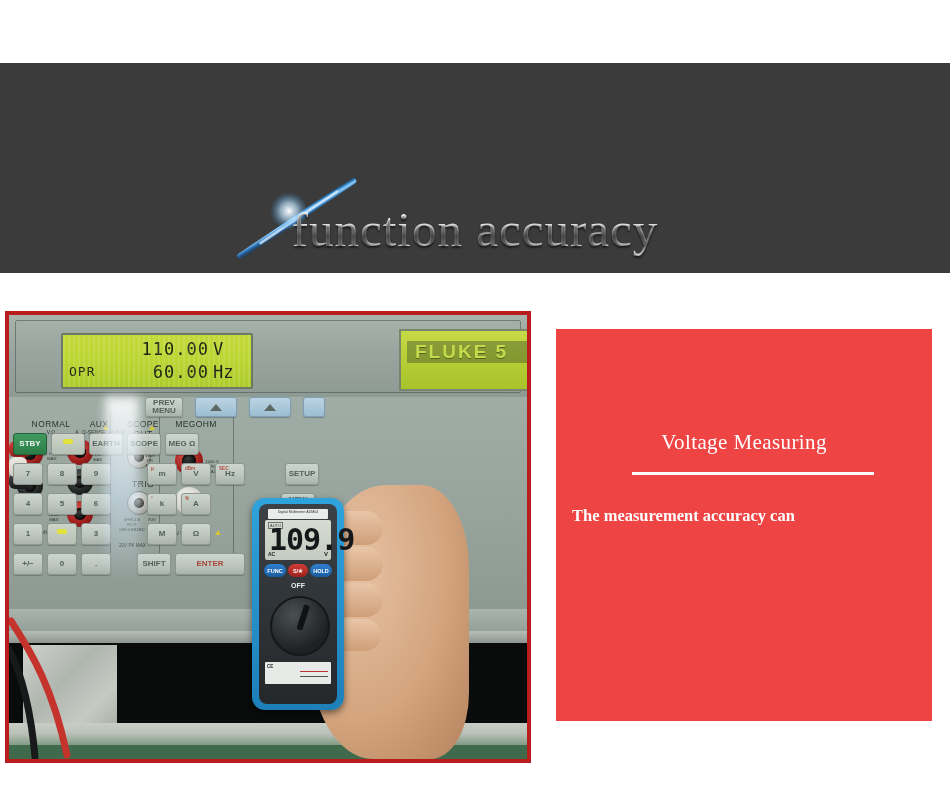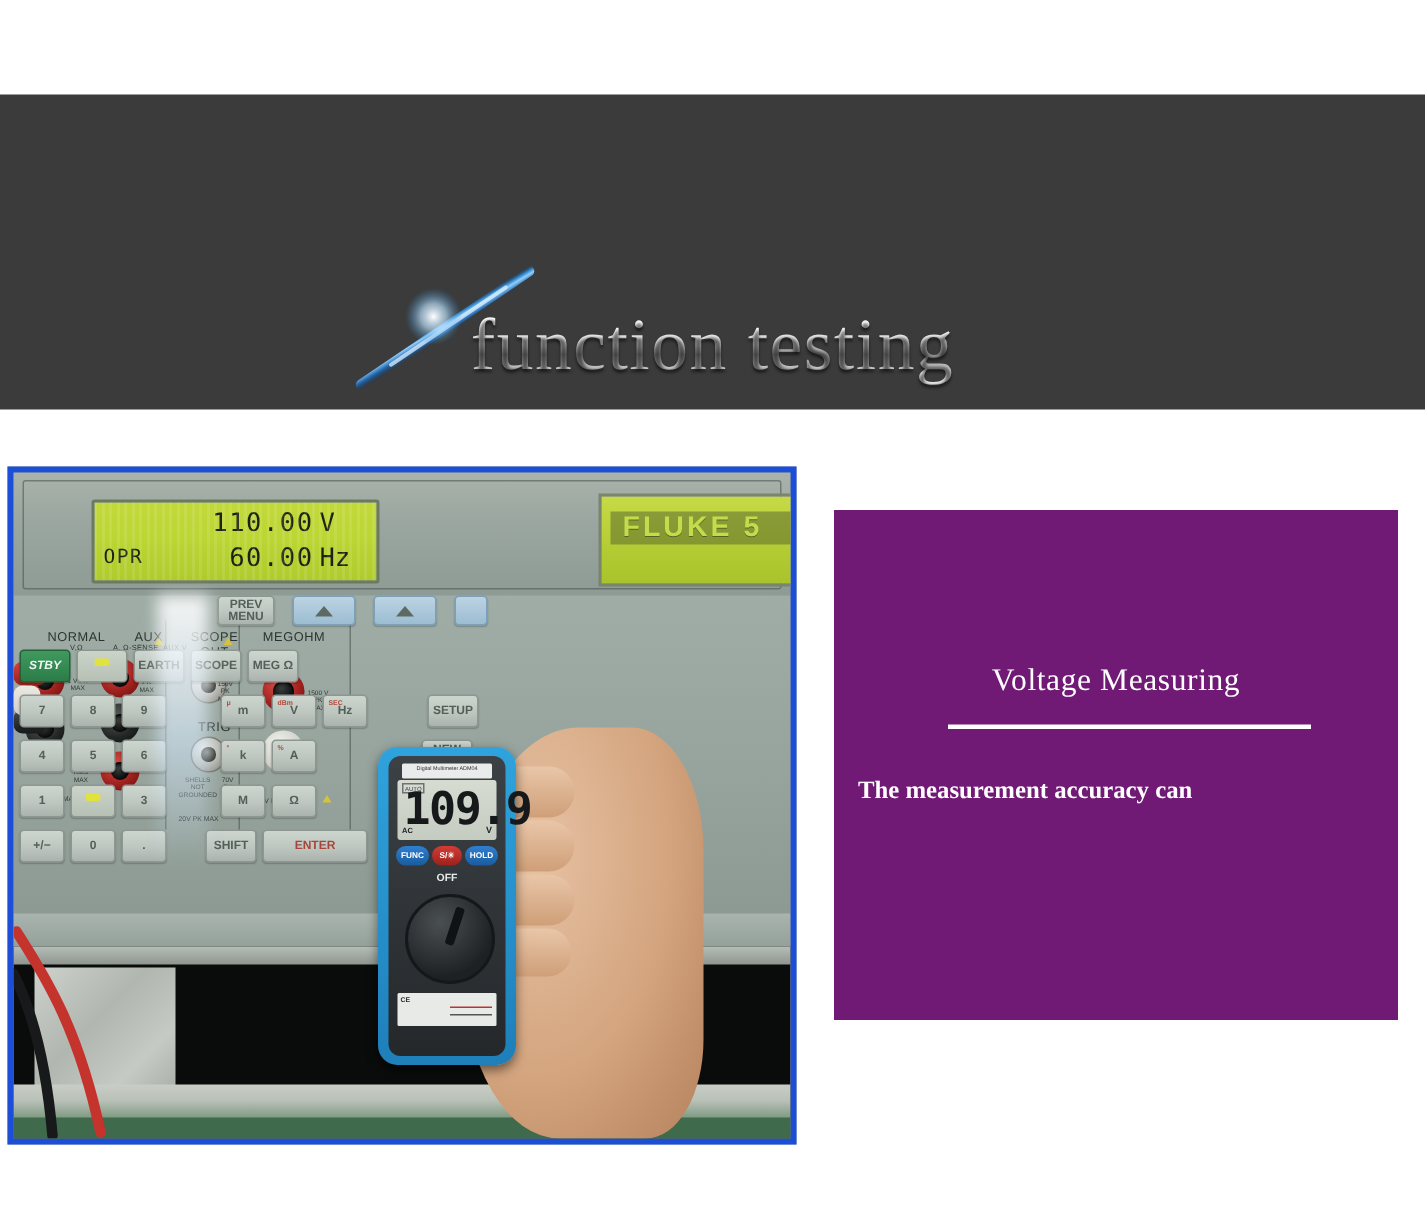--- a/index.html
+++ b/index.html
@@ -12,21 +12,21 @@
   .banner-inner{position:absolute;left:0;top:0;width:950px;height:210px;}
   .flare{position:absolute;left:232px;top:108px;width:130px;height:96px;pointer-events:none;}
   .banner-title{position:absolute;left:0;top:138px;width:950px;text-align:center;
       font-family:"Liberation Serif",serif;font-size:49px;letter-spacing:1px;
       background:linear-gradient(180deg,#fdfdfd 0%,#ffffff 30%,#cfcfcf 52%,#8e8e8e 62%,#d8d8d8 80%,#f2f2f2 100%);
       -webkit-background-clip:text;background-clip:text;color:transparent;
       text-shadow:0 2px 2px rgba(0,0,0,.55);}
 
   
   .photo{position:absolute;left:5px;top:311px;width:526px;height:452px;
-         border:4px solid #1d4ed8;box-sizing:border-box;overflow:hidden;
+         border:4px solid #b91c1c;box-sizing:border-box;overflow:hidden;
          background:#8d9a95;}
   .photo-stage{position:absolute;left:0;top:0;width:518px;height:444px;}
 
   
   .cal-top{position:absolute;left:0;top:0;width:518px;height:82px;
         background:linear-gradient(180deg,#a9b3ac 0%,#9aa69f 40%,#8e9a94 100%);}
   .cal-top:after{content:"";position:absolute;left:6px;top:5px;right:6px;bottom:4px;
         border:1px solid rgba(70,80,76,.55);border-radius:2px;}
   .cal-mid{position:absolute;left:0;top:82px;width:518px;height:212px;
         background:linear-gradient(180deg,#9fada6 0%,#97a49d 55%,#8d9a93 100%);}
@@ -76,21 +76,21 @@
   .warn{position:absolute;width:0;height:0;border-left:3.2px solid transparent;
       border-right:3.2px solid transparent;border-bottom:5.6px solid #d8c23a;}
 
   
   .key{position:absolute;border-radius:3px;
       background:linear-gradient(180deg,#cdd5cf 0%,#bdc6bf 55%,#aab3ad 100%);
       border:1px solid #8d968f;box-shadow:0 1px 1px rgba(0,0,0,.22);
       font-family:"Liberation Sans",sans-serif;font-size:8px;font-weight:bold;
       color:#53605a;display:flex;align-items:center;justify-content:center;
       text-align:center;line-height:8.5px;}
-  .key.green{background:linear-gradient(180deg,#3f9a5f,#2c7c48);border-color:#246138;color:#eef6f0;font-style:italic;}
+  .key.green{background:linear-gradient(180deg,#3f9a5f,#2c7c48);border-color:#246138;color:#eef6f0;}
   .key.blue{background:linear-gradient(180deg,#bcd3e2,#9cbdd2);border-color:#7ba0b8;}
   .key.yel{background:linear-gradient(180deg,#ccd4c9,#b6c0b4);}
   .key.yel:after{content:"";position:absolute;width:10px;height:5px;border-radius:2px;
       background:#e2e23c;top:5px;left:50%;margin-left:-5px;}
   .key .sup{position:absolute;top:1px;left:3px;font-size:4.6px;color:#b24a3c;font-weight:bold;}
   .key.red-txt{color:#a8453a;}
   .arrowkey:after{content:"";position:absolute;left:50%;top:50%;margin-left:-6px;margin-top:-3px;
       width:0;height:0;border-left:6px solid transparent;border-right:6px solid transparent;
       border-bottom:7px solid #5d6a64;}
 
@@ -150,21 +150,21 @@
   .dmm-label .ce{position:absolute;left:2px;top:2px;font-family:"Liberation Sans",sans-serif;
       font-size:4.6px;font-weight:bold;color:#2a2d2b;}
   .dmm-label .ln{position:absolute;right:3px;height:1px;background:#b33;}
   .hand{position:absolute;left:300px;top:170px;width:160px;height:274px;
       background:radial-gradient(ellipse at 30% 30%,#e7c2a4,#d4a57f 55%,#b5825c 100%);
       border-radius:48% 30% 24% 40%;}
   .finger{position:absolute;border-radius:40px;
       background:linear-gradient(180deg,#e9c6a8,#cf9f78);}
 
   
-  .panel{position:absolute;left:556px;top:340px;width:376px;height:340px;background:#701a75;}
+  .panel{position:absolute;left:556px;top:329px;width:376px;height:392px;background:#ef4444;}
   .panel-title{position:absolute;left:0;top:101px;width:376px;text-align:center;
       font-family:"Liberation Serif",serif;font-size:21px;color:#ffffff;letter-spacing:.4px;}
   .panel-rule{position:absolute;left:76px;top:143px;width:242px;height:3px;background:#ffffff;}
   .panel-body{position:absolute;left:16px;top:176px;width:352px;}
   .panel-body p{margin:0 0 13px 0;font-family:"Liberation Serif",serif;
       font-size:16.5px;line-height:21px;color:#ffffff;font-weight:bold;white-space:nowrap;}
 </style>
 </head>
 <body>
 
@@ -184,21 +184,21 @@
           <stop offset="45%" stop-color="#bfe4ff" stop-opacity=".65"></stop>
           <stop offset="100%" stop-color="#2b8fe0" stop-opacity="0"></stop>
         </radialGradient>
       </defs>
       <g transform="rotate(-34 65 48)">
         <rect x="-6" y="44" width="142" height="7" rx="3.5" fill="url(#fl)"></rect>
         <rect x="20" y="46.4" width="95" height="2.6" rx="1.3" fill="#dff0ff" opacity=".75"></rect>
       </g>
       <circle cx="57" cy="40" r="19" fill="url(#core)"></circle>
     </svg>
-    <div class="banner-title">function testing</div>
+    <div class="banner-title">function accuracy</div>
   </div>
 </div>
 
 <div class="photo">
   <div class="photo-stage">
 
     <div class="cal-top"></div>
 
     <div class="lcd">
       <div class="row r1">

